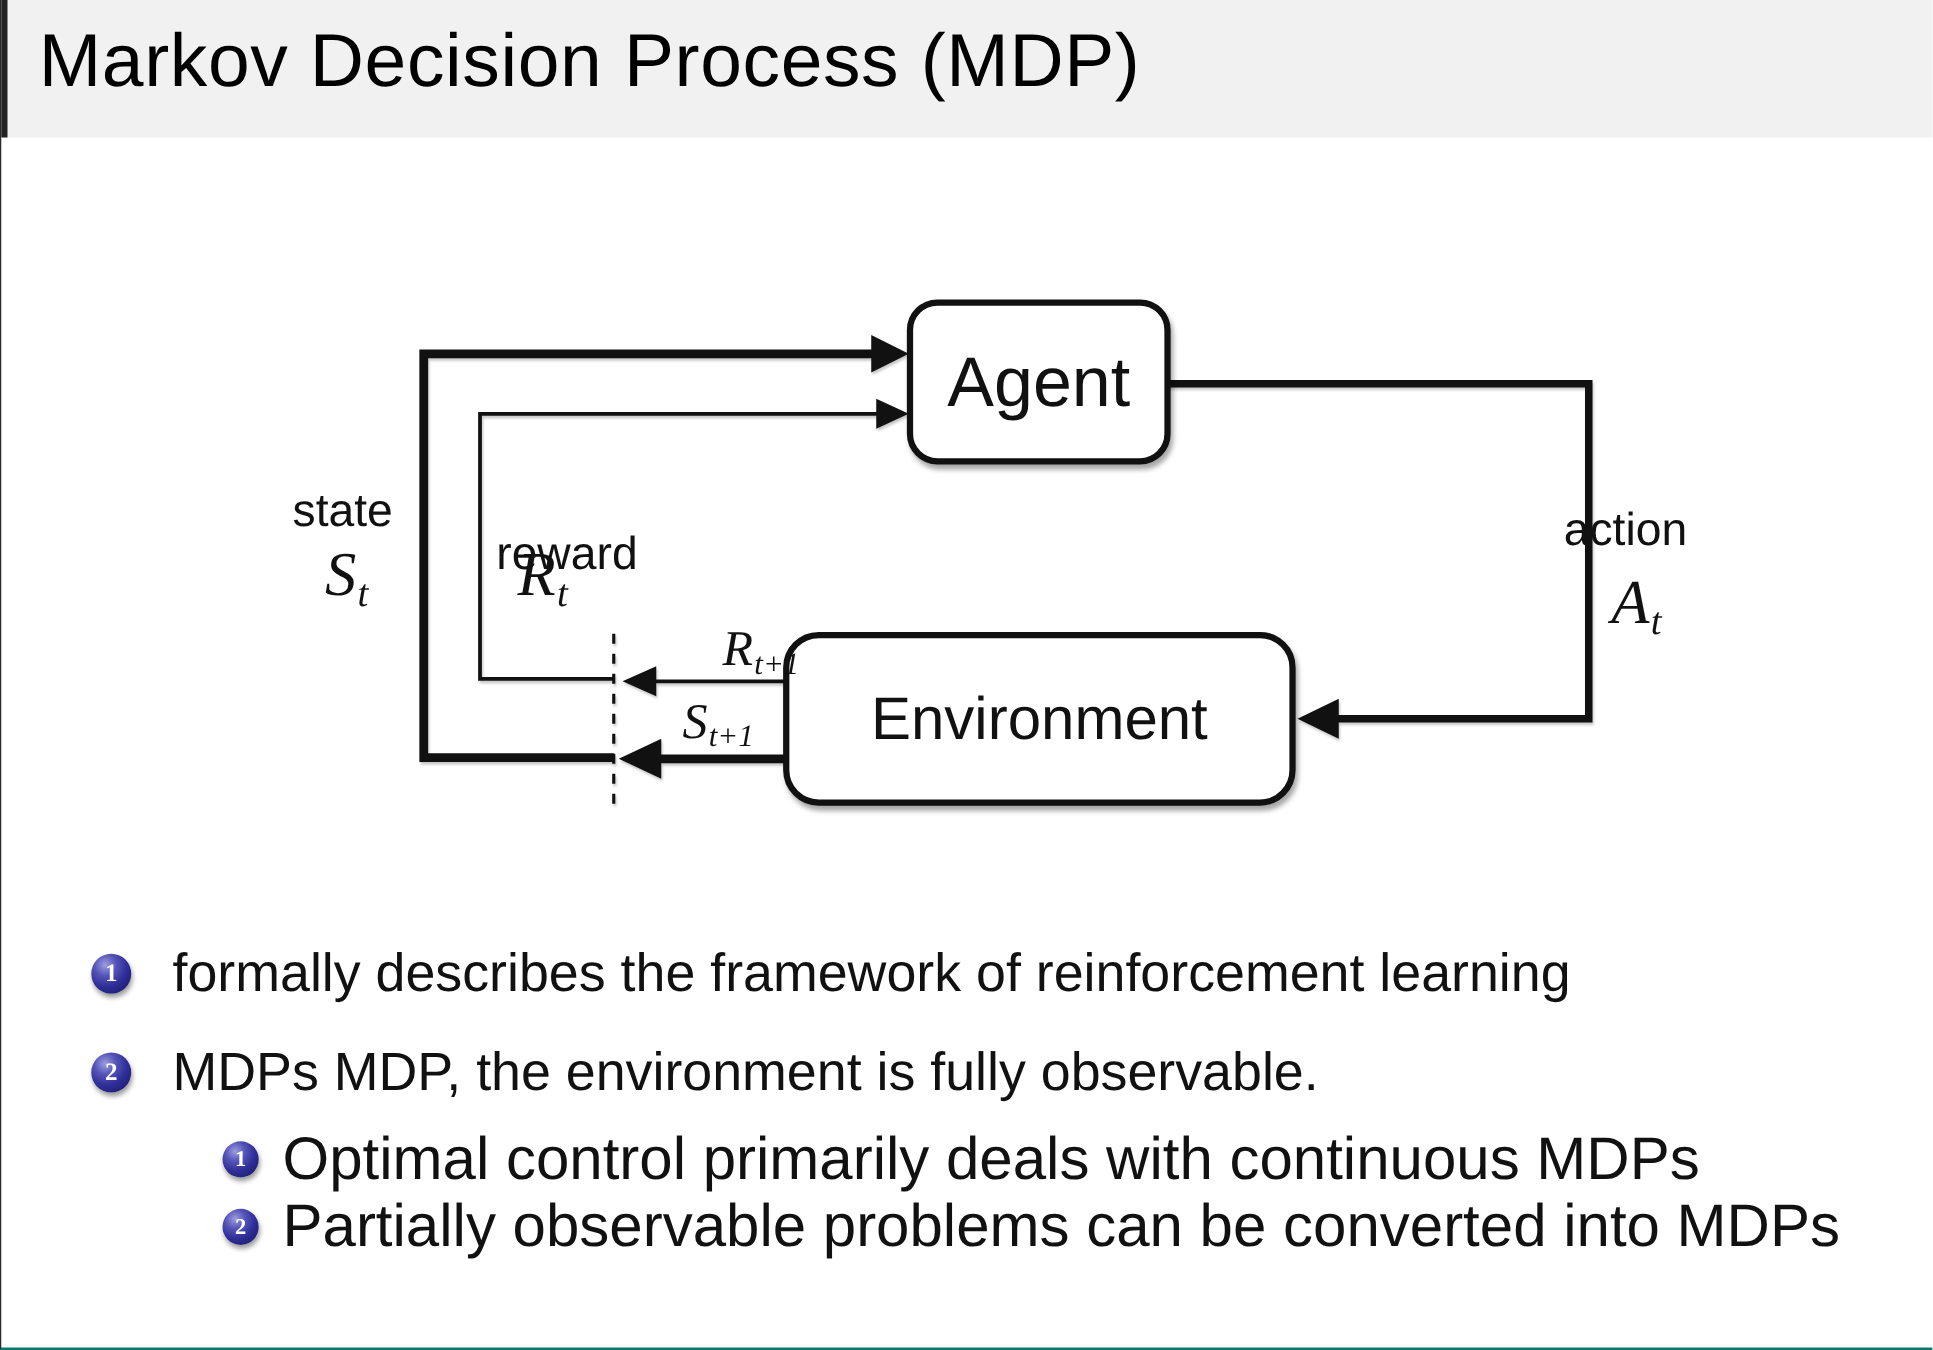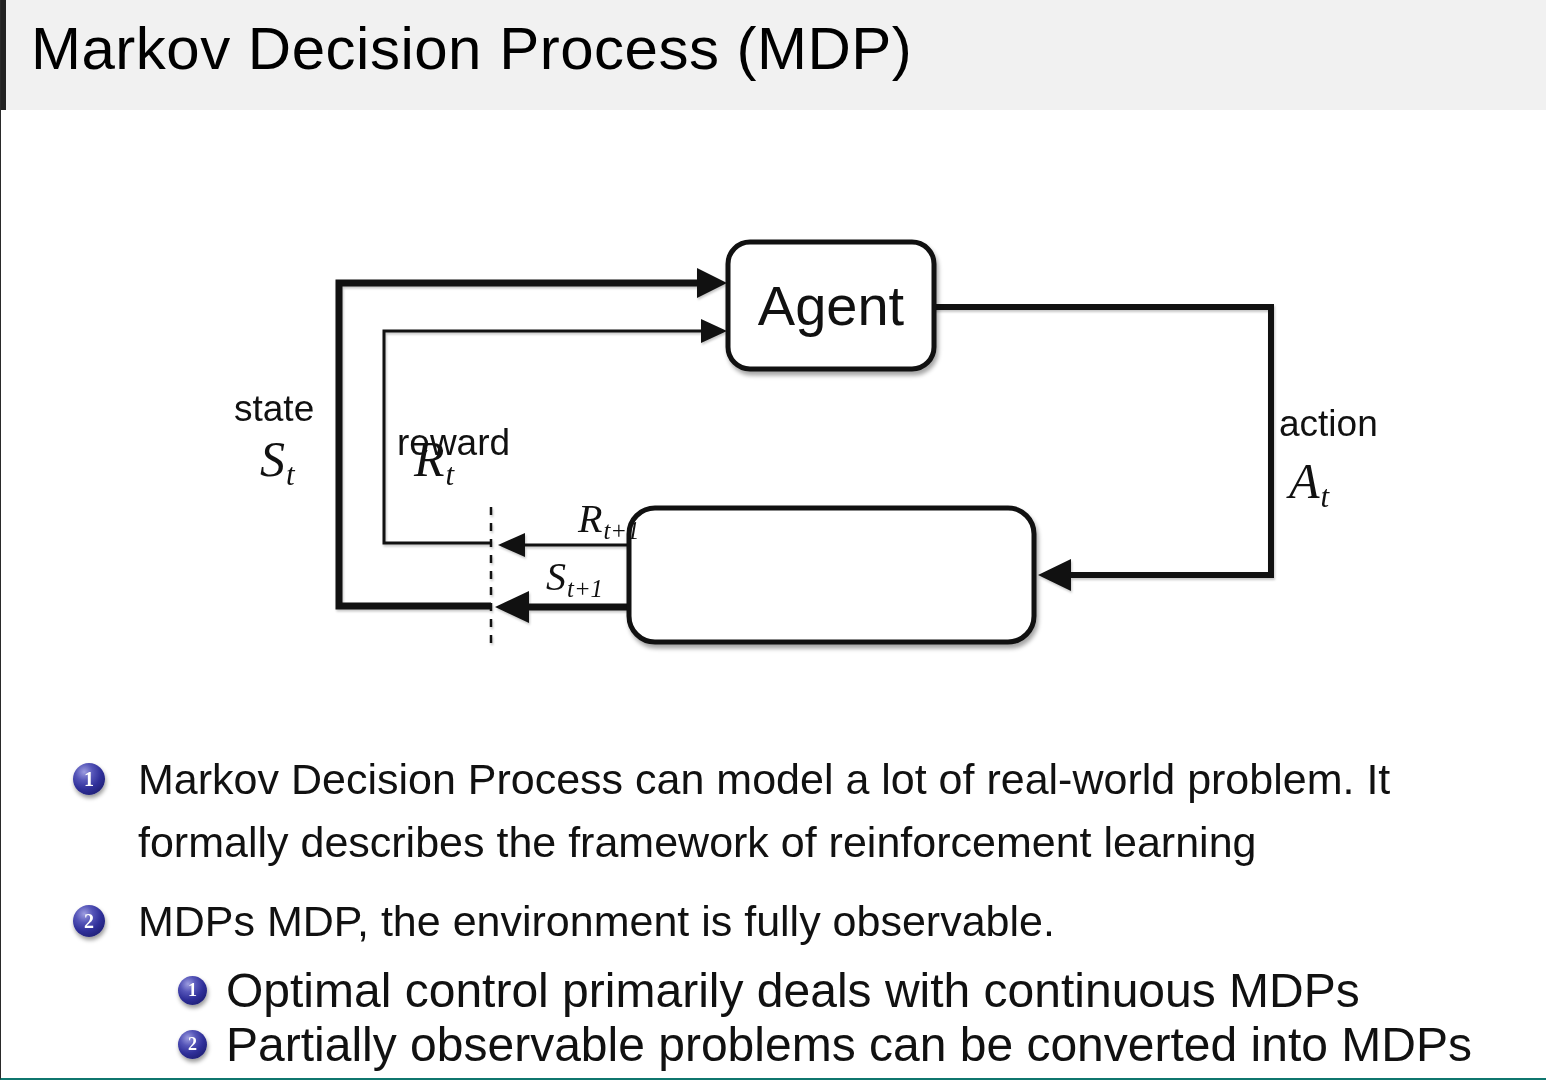--- a/index.html
+++ b/index.html
@@ -104,37 +104,37 @@
       <polygon class="fillink" points="1037,575 1070,559 1070,591"></polygon>
 
       <line class="ln dashed" x1="490" y1="507" x2="490" y2="646"></line>
     </g>
 
     <rect class="box" x="727" y="242" width="206" height="127" rx="22"></rect>
     <rect class="box" x="628" y="508" width="405" height="134" rx="26"></rect>
   </svg>
 
   <div class="boxlabel agent-label">Agent</div>
+  <div class="boxlabel env-label">Environment</div>
 
   <div class="dlabel" style="left:233px;top:388px;">state</div>
   <div class="dlabel" style="left:396px;top:388px;margin-top:34px;">reward</div>
-  <div class="dlabel" style="left:1278px;top:403px;text-align:center;">action</div>
+  <div class="dlabel" style="left:1250px;top:403px;text-align:center;">action</div>
 
   <div class="msym sym-big" style="left:259px;top:430px;"><span>S</span><sub>t</sub></div>
   <div class="msym sym-big" style="left:413px;top:430px;"><span>R</span><sub>t</sub></div>
   <div class="msym sym-big" style="left:1288px;top:452px;"><span>A</span><sub>t</sub></div>
   <div class="msym sym-mid" style="left:541px;top:495px;margin-left:36px;"><span>R</span><sub>t+1</sub></div>
   <div class="msym sym-mid" style="left:545px;top:553px;"><span>S</span><sub>t+1</sub></div>
 
   <div class="bullets">
 
     <div class="item">
       <span class="ball">1</span>
       <div class="btext">
-        <div>Markov Decision Process can model a lot of real-world problem. It</div>
         <div>formally describes the framework of reinforcement learning</div>
       </div>
     </div>
 
     <div class="item item-l2">
       <span class="ball">2</span>
       <div class="btext">MDPs MDP, the environment is fully observable.</div>
     </div>
 
     <div class="subitems">

